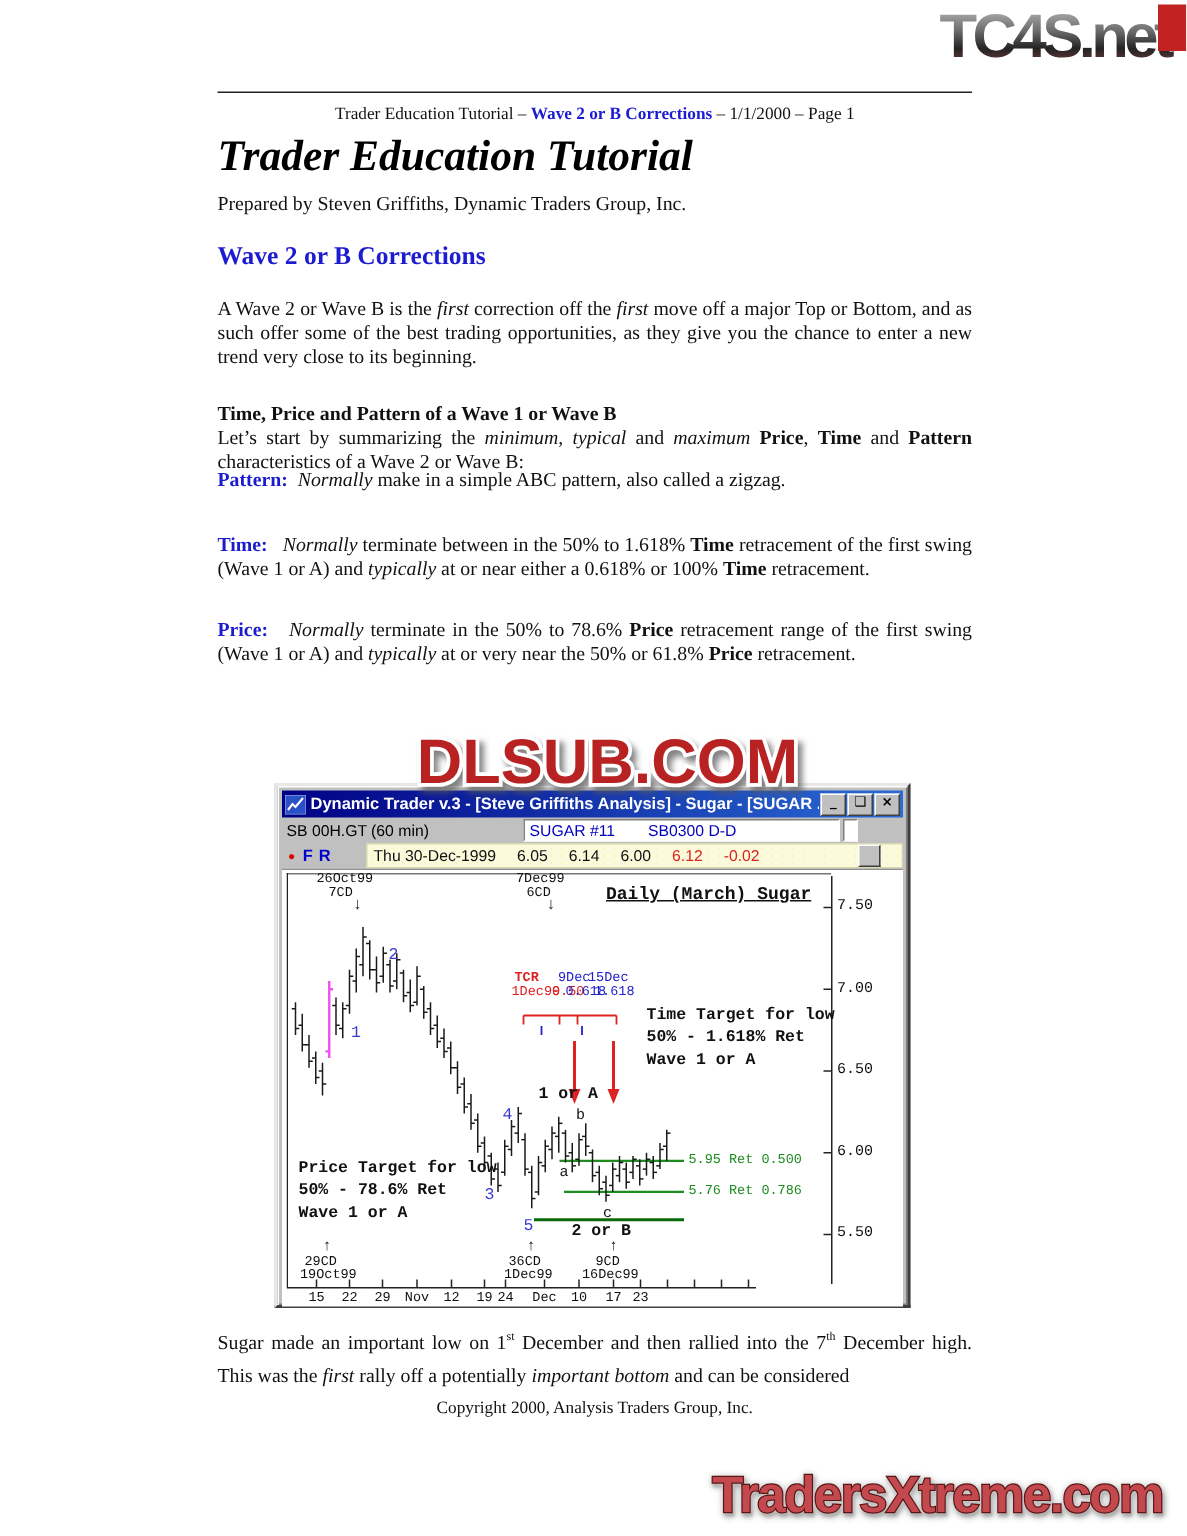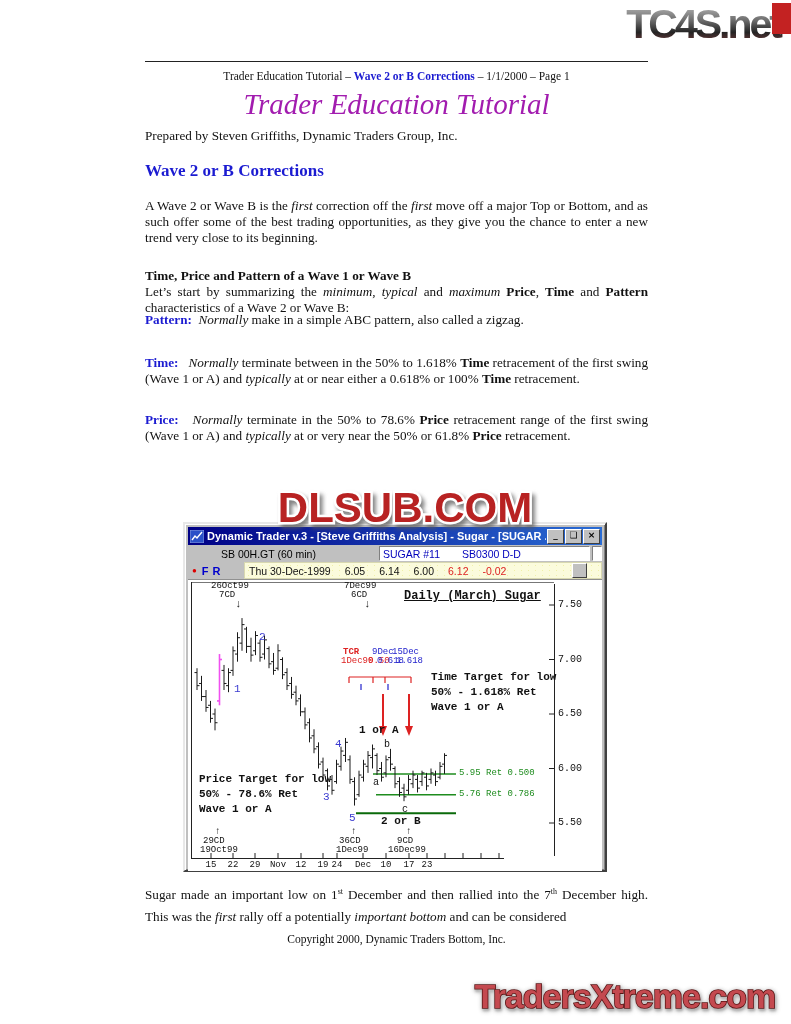--- a/index.html
+++ b/index.html
@@ -7,21 +7,21 @@
         font-family:"Liberation Serif","DejaVu Serif",serif;color:#111;}
   .abs{position:absolute;}
   .doc{position:absolute;left:145px;width:503px;}
   .just{text-align:justify;}
   .b{font-weight:bold;}
   .i{font-style:italic;}
   .bb{font-weight:bold;color:#1b1bd1;}
   .sup{vertical-align:super;font-size:8px;line-height:0;}
   #hdr{top:42px;text-align:center;font-size:11.5px;margin-top:28px;}
   #rule{top:61px;border-top:1.4px solid #222;height:0;}
-  #title{top:88px;font-size:29px;font-weight:normal;font-style:italic;color:#a21caf;text-align:center;}
+  #title{top:88px;font-size:29px;font-weight:bold;font-style:italic;color:#000000;}
   #subtitle{top:128px;font-size:13.2px;}
   #sechead{top:161px;font-size:17px;font-weight:bold;color:#1b1bd1;}
   .para{font-size:13.2px;line-height:15.8px;}
   #p-intro{top:198px;}
   #h-tpp{top:268px;font-size:13.2px;font-weight:bold;}
   #p-summary{top:284px;}
   #p-pattern{top:312px;}
   #p-time{top:355px;}
   #p-price{top:412px;}
   #p-look{top:487px;font-size:13.2px;}
@@ -36,21 +36,21 @@
   #win{left:183px;top:522px;width:424px;height:350px;background:#c0c0c0;
        border:2px solid;border-color:#e8e8e8 #404040 #404040 #e8e8e8;box-sizing:border-box;
        box-shadow:inset 1px 1px 0 #fff, inset -1px -1px 0 #808080;padding:3px 3px 2px 3px;
        font-family:"Liberation Sans","DejaVu Sans",sans-serif;z-index:20;}
   #titlebar{height:18px;background:linear-gradient(90deg,#000085,#2a6cd4);display:flex;align-items:center;
        padding:0 2px;color:#fff;font-size:11px;font-weight:bold;white-space:nowrap;overflow:hidden;}
   #titlebar .ttl{flex:1;overflow:hidden;white-space:nowrap;margin-left:3px;}
   .winbtn{width:15px;height:13px;background:#c0c0c0;border:1px solid;border-color:#fff #404040 #404040 #fff;
        color:#000;font-size:9px;line-height:11px;text-align:center;margin-left:1px;font-weight:bold;
        font-family:"DejaVu Sans",sans-serif;flex:none;}
-  #row2{height:17px;display:flex;align-items:center;font-size:10.5px;color:#000;justify-content:flex-end;}
+  #row2{height:17px;display:flex;align-items:center;font-size:10.5px;color:#000;}
   #row2 .cid{width:158px;padding-left:3px;}
   #row2 .tab{width:206px;height:13px;background:#fff;border:1px solid;border-color:#808080 #fff #fff #808080;
        color:#0000bb;font-size:10.5px;display:flex;align-items:center;padding-left:3px;}
   #row2 .tab .c2{margin-left:22px;}
   #row2 .notch{width:8px;height:13px;background:#fff;border:1px solid;border-color:#808080 #fff #fff #808080;margin-left:2px;}
   #row3{height:17px;display:flex;align-items:center;font-size:10.5px;}
   #row3 .frbox{width:52px;display:flex;align-items:center;padding-left:4px;}
   #row3 .dot{color:#dd0000;font-size:8px;margin-right:5px;}
   #row3 .fr{color:#0000cc;font-weight:bold;letter-spacing:4px;font-size:11px;}
   #row3 .strip{flex:1;height:15px;background:#fbfbdc;border:1px solid #d8d8b0;display:flex;align-items:center;
@@ -340,19 +340,19 @@
             <line x1="197" y1="102" x2="197" y2="108" stroke="#2222cc" stroke-width="1.2"></line>
             <line x1="192" y1="112" x2="192" y2="145" stroke="#dd2222" stroke-width="2"></line>
             <polygon points="188,144 196,144 192,154" fill="#dd2222"></polygon>
             <line x1="218" y1="112" x2="218" y2="145" stroke="#dd2222" stroke-width="2"></line>
             <polygon points="214,144 222,144 218,154" fill="#dd2222"></polygon>
           </svg><div class="ann" style="left: 367px; top: 18px; font-size: 10px; color: rgb(17, 17, 17);">7.50</div><div class="ann" style="left: 367px; top: 72.5px; font-size: 10px; color: rgb(17, 17, 17);">7.00</div><div class="ann" style="left: 367px; top: 127px; font-size: 10px; color: rgb(17, 17, 17);">6.50</div><div class="ann" style="left: 367px; top: 181.5px; font-size: 10px; color: rgb(17, 17, 17);">6.00</div><div class="ann" style="left: 367px; top: 236px; font-size: 10px; color: rgb(17, 17, 17);">5.50</div><div class="ann" style="left: 20px; top: 279px; font-size: 9px; color: rgb(17, 17, 17); transform: translateX(-50%);">15</div><div class="ann" style="left: 42px; top: 279px; font-size: 9px; color: rgb(17, 17, 17); transform: translateX(-50%);">22</div><div class="ann" style="left: 64px; top: 279px; font-size: 9px; color: rgb(17, 17, 17); transform: translateX(-50%);">29</div><div class="ann" style="left: 87px; top: 279px; font-size: 9px; color: rgb(17, 17, 17); transform: translateX(-50%);">Nov</div><div class="ann" style="left: 110px; top: 279px; font-size: 9px; color: rgb(17, 17, 17); transform: translateX(-50%);">12</div><div class="ann" style="left: 132px; top: 279px; font-size: 9px; color: rgb(17, 17, 17); transform: translateX(-50%);">19</div><div class="ann" style="left: 146px; top: 279px; font-size: 9px; color: rgb(17, 17, 17); transform: translateX(-50%);">24</div><div class="ann" style="left: 172px; top: 279px; font-size: 9px; color: rgb(17, 17, 17); transform: translateX(-50%);">Dec</div><div class="ann" style="left: 195px; top: 279px; font-size: 9px; color: rgb(17, 17, 17); transform: translateX(-50%);">10</div><div class="ann" style="left: 218px; top: 279px; font-size: 9px; color: rgb(17, 17, 17); transform: translateX(-50%);">17</div><div class="ann" style="left: 236px; top: 279px; font-size: 9px; color: rgb(17, 17, 17); transform: translateX(-50%);">23</div><div class="ann" style="left: 20px; top: 0px; font-size: 9px; color: rgb(17, 17, 17);">26Oct99</div><div class="ann" style="left: 28px; top: 9px; font-size: 9px; color: rgb(17, 17, 17);">7CD</div><div class="ann" style="left: 44px; top: 17px; font-size: 11px; color: rgb(34, 34, 34);">↓</div><div class="ann" style="left: 153px; top: 0px; font-size: 9px; color: rgb(17, 17, 17);">7Dec99</div><div class="ann" style="left: 160px; top: 9px; font-size: 9px; color: rgb(17, 17, 17);">6CD</div><div class="ann" style="left: 173px; top: 17px; font-size: 11px; color: rgb(34, 34, 34);">↓</div><div class="ann" style="left: 213px; top: 8px; font-size: 12px; color: rgb(17, 17, 17); font-weight: bold; text-decoration: underline;">Daily (March) Sugar</div><div class="ann" style="left: 68px; top: 50px; font-size: 11px; color: rgb(58, 58, 208);">2</div><div class="ann" style="left: 43px; top: 102px; font-size: 11px; color: rgb(58, 58, 208);">1</div><div class="ann" style="left: 152px; top: 66px; font-size: 9px; color: rgb(221, 34, 34); font-weight: bold;">TCR</div><div class="ann" style="left: 181px; top: 66px; font-size: 9px; color: rgb(34, 34, 204);">9Dec</div><div class="ann" style="left: 201px; top: 66px; font-size: 9px; color: rgb(34, 34, 204);">15Dec</div><div class="ann" style="left: 150px; top: 75px; font-size: 9px; color: rgb(221, 34, 34);">1Dec99</div><div class="ann" style="left: 177px; top: 75px; font-size: 9px; color: rgb(221, 34, 34);">0.50</div><div class="ann" style="left: 186px; top: 75px; font-size: 9px; color: rgb(34, 34, 204);">0.618</div><div class="ann" style="left: 205px; top: 75px; font-size: 9px; color: rgb(34, 34, 204);">1.618</div><div class="ann" style="left: 240px; top: 90px; font-size: 11px; color: rgb(17, 17, 17); font-weight: bold;">Time Target for low</div><div class="ann" style="left: 240px; top: 105px; font-size: 11px; color: rgb(17, 17, 17); font-weight: bold;">50% - 1.618% Ret</div><div class="ann" style="left: 240px; top: 120px; font-size: 11px; color: rgb(17, 17, 17); font-weight: bold;">Wave 1 or A</div><div class="ann" style="left: 168px; top: 143px; font-size: 11px; color: rgb(17, 17, 17); font-weight: bold;">1 or A</div><div class="ann" style="left: 193px; top: 158px; font-size: 10px; color: rgb(17, 17, 17);">b</div><div class="ann" style="left: 144px; top: 157px; font-size: 11px; color: rgb(58, 58, 208);">4</div><div class="ann" style="left: 132px; top: 210px; font-size: 11px; color: rgb(58, 58, 208);">3</div><div class="ann" style="left: 182px; top: 196px; font-size: 10px; color: rgb(17, 17, 17);">a</div><div class="ann" style="left: 158px; top: 231px; font-size: 11px; color: rgb(58, 58, 208);">5</div><div class="ann" style="left: 211px; top: 223px; font-size: 10px; color: rgb(17, 17, 17);">c</div><div class="ann" style="left: 190px; top: 234px; font-size: 11px; color: rgb(17, 17, 17); font-weight: bold;">2 or B</div><div class="ann" style="left: 8px; top: 192px; font-size: 11px; color: rgb(17, 17, 17); font-weight: bold;">Price Target for low</div><div class="ann" style="left: 8px; top: 207px; font-size: 11px; color: rgb(17, 17, 17); font-weight: bold;">50% - 78.6% Ret</div><div class="ann" style="left: 8px; top: 222px; font-size: 11px; color: rgb(17, 17, 17); font-weight: bold;">Wave 1 or A</div><div class="ann" style="left: 268px; top: 187px; font-size: 9px; color: rgb(30, 140, 30);">5.95 Ret 0.500</div><div class="ann" style="left: 268px; top: 208px; font-size: 9px; color: rgb(30, 140, 30);">5.76 Ret 0.786</div><div class="ann" style="left: 24px; top: 245px; font-size: 10px; color: rgb(34, 34, 34);">↑</div><div class="ann" style="left: 12px; top: 255px; font-size: 9px; color: rgb(17, 17, 17);">29CD</div><div class="ann" style="left: 9px; top: 264px; font-size: 9px; color: rgb(17, 17, 17);">19Oct99</div><div class="ann" style="left: 160px; top: 245px; font-size: 10px; color: rgb(34, 34, 34);">↑</div><div class="ann" style="left: 148px; top: 255px; font-size: 9px; color: rgb(17, 17, 17);">36CD</div><div class="ann" style="left: 145px; top: 264px; font-size: 9px; color: rgb(17, 17, 17);">1Dec99</div><div class="ann" style="left: 215px; top: 245px; font-size: 10px; color: rgb(34, 34, 34);">↑</div><div class="ann" style="left: 206px; top: 255px; font-size: 9px; color: rgb(17, 17, 17);">9CD</div><div class="ann" style="left: 197px; top: 264px; font-size: 9px; color: rgb(17, 17, 17);">16Dec99</div></div>
     </div>
   </div>
 
   <div class="doc abs para just" id="p-sugar"><span>Sugar made an important low on 1</span><span class="sup">st</span><span> December and then rallied into the 7</span><span class="sup">th</span><span> December high. This was the </span><span class="i">first</span><span> rally off a potentially </span><span class="i">important bottom</span><span> and can be considered</span></div>
-  <div class="doc abs" id="footer">Copyright 2000, Dynamic Traders Bottom, Inc.</div>
+  <div class="doc abs" id="footer">Copyright 2000, Analysis Traders Group, Inc.</div>
 
   <svg class="abs" id="wm-bot" width="330" height="46">
     <text x="165" y="34" text-anchor="middle" font-family="Liberation Sans, DejaVu Sans, sans-serif" font-weight="bold" font-size="34" fill="#c4494f" stroke="#5a1515" stroke-width="1.6" paint-order="stroke" style="paint-order:stroke" letter-spacing="-1">TradersXtreme.com</text>
   </svg>
 
 </div>
 
 </body></html>

